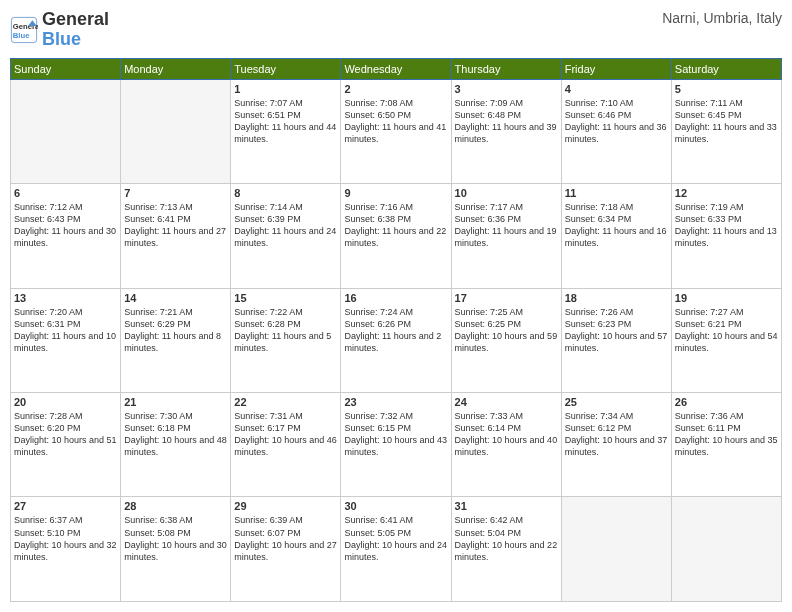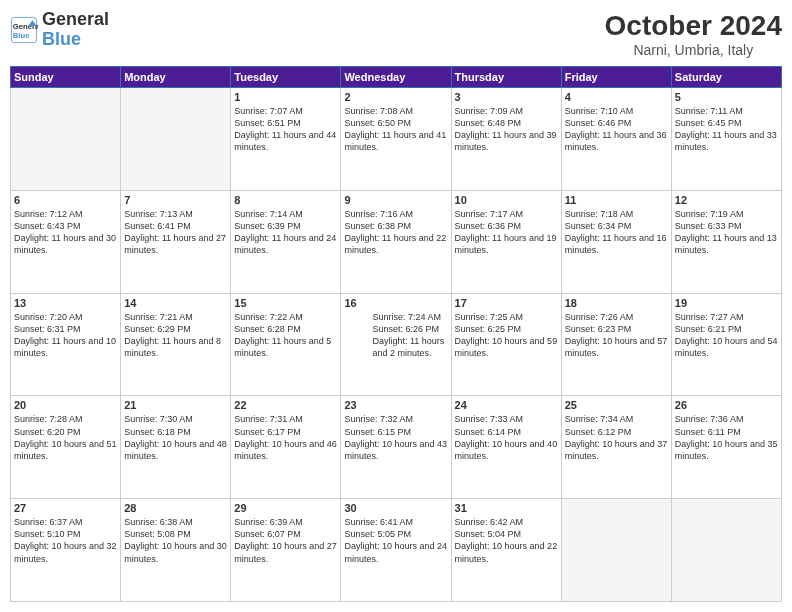--- a/index.html
+++ b/index.html
@@ -55,24 +55,24 @@
       text-align: center;
     }
     .calendar {
       flex: 1;
       border: 1px solid #ccc;
       border-collapse: collapse;
       width: 100%;
       table-layout: fixed;
     }
     .calendar th {
-      background-color: #4c1d95;
+      background-color: #4d7c0f;
       color: #fff;
       font-size: 11px;
-      font-weight: bold;
+      font-weight: normal;
       padding: 4px 3px;
       text-align: left;
       border: 1px solid #3a6faf;
     }
     .calendar td {
       border: 1px solid #ccc;
       vertical-align: top;
       padding: 3px 3px;
       font-size: 9.5px;
       color: #333;
@@ -104,21 +104,20 @@
         <text x="4" y="18" font-size="11" font-weight="bold" fill="#333" font-family="Arial">General</text>
         <text x="4" y="31" font-size="11" font-weight="bold" fill="#4a90d9" font-family="Arial">Blue</text>
         <polygon points="32,6 38,14 26,14" fill="#4a90d9"></polygon>
       </svg>
       <div class="logo-text">
         <div>General</div>
         <div><span>Blue</span></div>
       </div>
     </div>
     <div class="title-block">
-      <div class="month-title">October 2024</div>
       <div class="subtitle">Narni, Umbria, Italy</div>
     </div>
   </div>
 
   <table class="calendar">
     <thead>
       <tr>
         <th>Sunday</th>
         <th>Monday</th>
         <th>Tuesday</th>
@@ -221,21 +220,21 @@
 Daylight: 11 hours and 8 minutes.</div>
           </td>
           <td>
             <div class="day-num">15</div>
             <div class="day-info" style="white-space: pre-line;">Sunrise: 7:22 AM
 Sunset: 6:28 PM
 Daylight: 11 hours and 5 minutes.</div>
           </td>
           <td>
             <div class="day-num">16</div>
-            <div class="day-info" style="white-space: pre-line; margin-left: 28px;">Sunrise: 7:24 AM
+            <div class="day-info" style="white-space: pre-line;">Sunrise: 7:24 AM
 Sunset: 6:26 PM
 Daylight: 11 hours and 2 minutes.</div>
           </td>
           <td>
             <div class="day-num">17</div>
             <div class="day-info" style="white-space: pre-line;">Sunrise: 7:25 AM
 Sunset: 6:25 PM
 Daylight: 10 hours and 59 minutes.</div>
           </td>
           <td>

